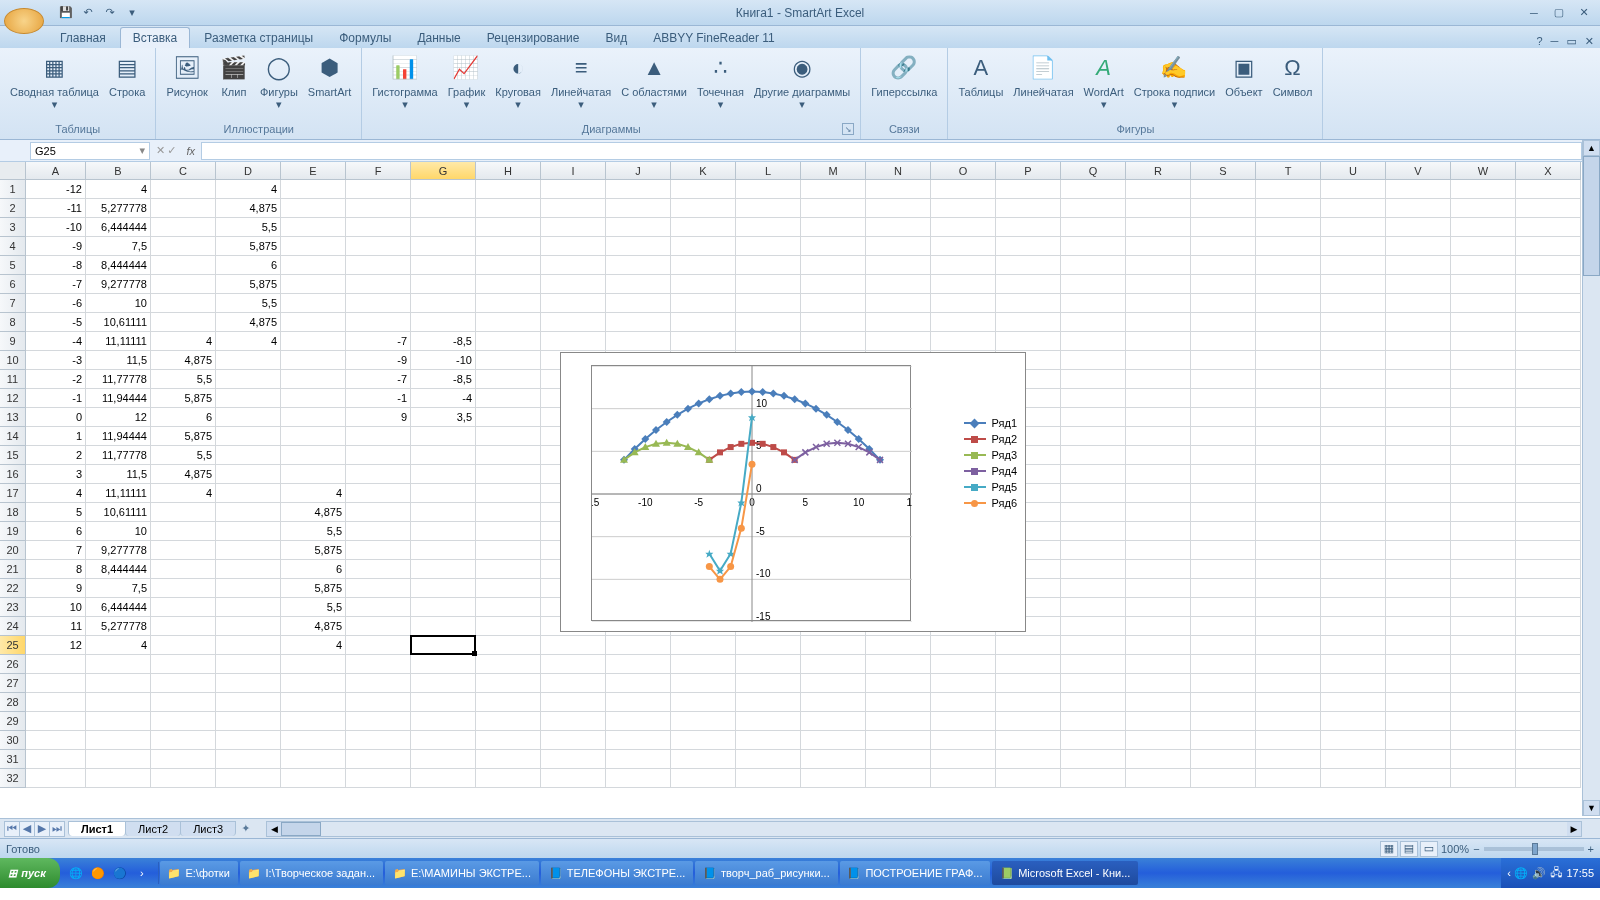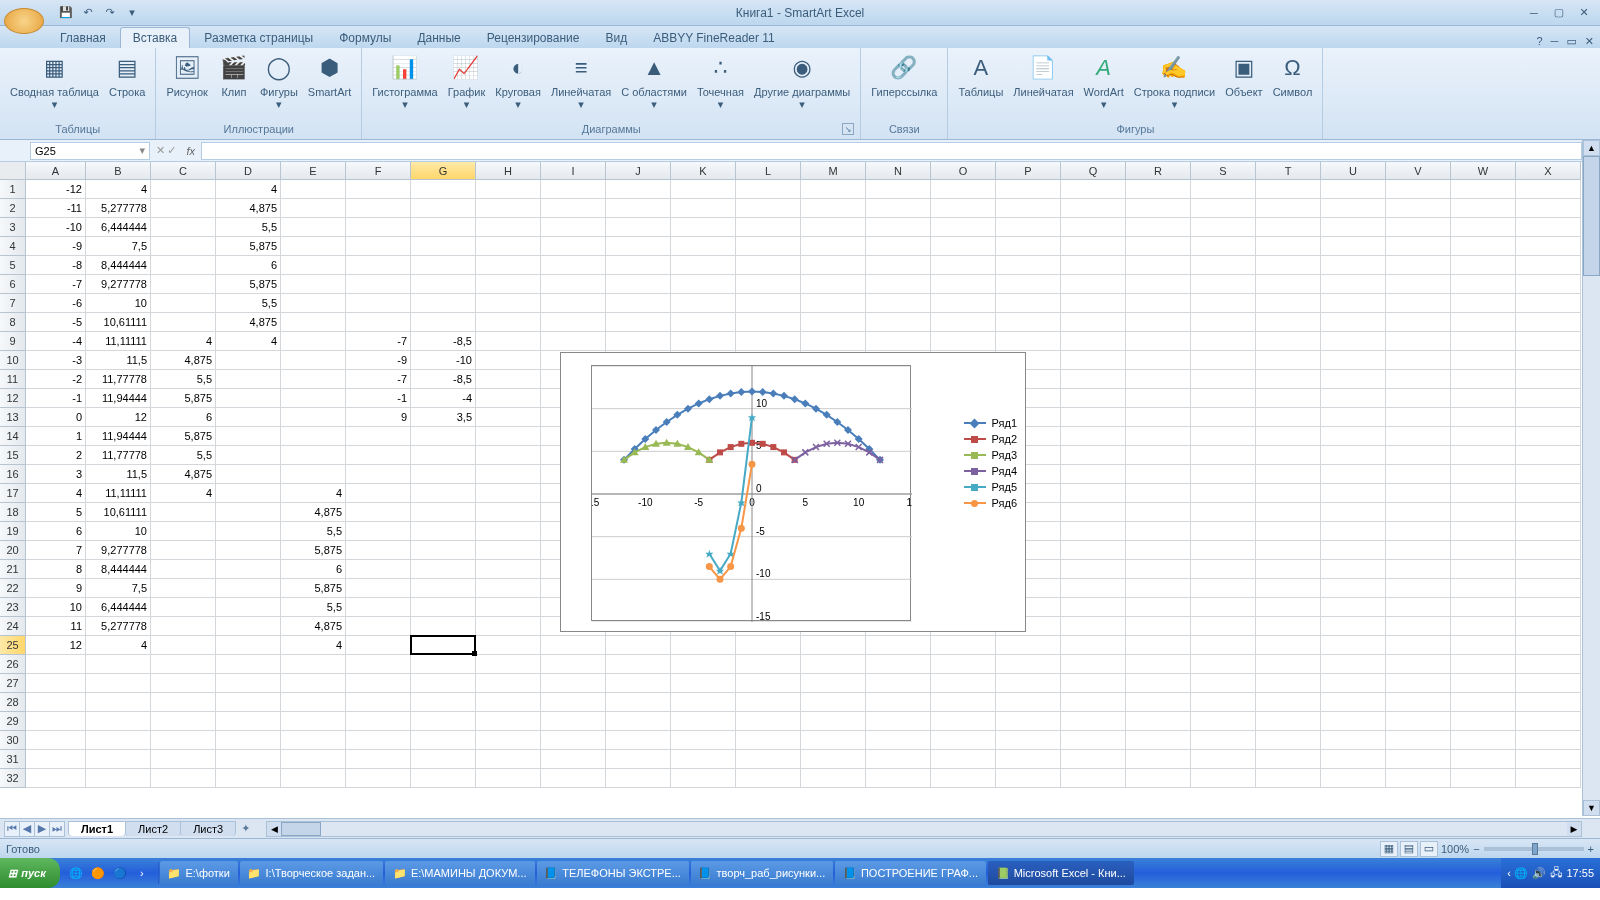--- a/index.html
+++ b/index.html
@@ -1364,21 +1364,21 @@
       <div class="tbtn">
         <span>📁</span>
         <span>Е:\фотки</span>
       </div>
       <div class="tbtn">
         <span>📁</span>
         <span>I:\Творческое задан...</span>
       </div>
       <div class="tbtn">
         <span>📁</span>
-        <span>Е:\МАМИНЫ ДОКУМ...</span>
+        <span>Е:\МАМИНЫ ЭКСТРЕ...</span>
       </div>
       <div class="tbtn">
         <span>📘</span>
         <span>ТЕЛЕФОНЫ ЭКСТРЕ...</span>
       </div>
       <div class="tbtn">
         <span>📘</span>
         <span>творч_раб_рисунки...</span>
       </div>
       <div class="tbtn">

